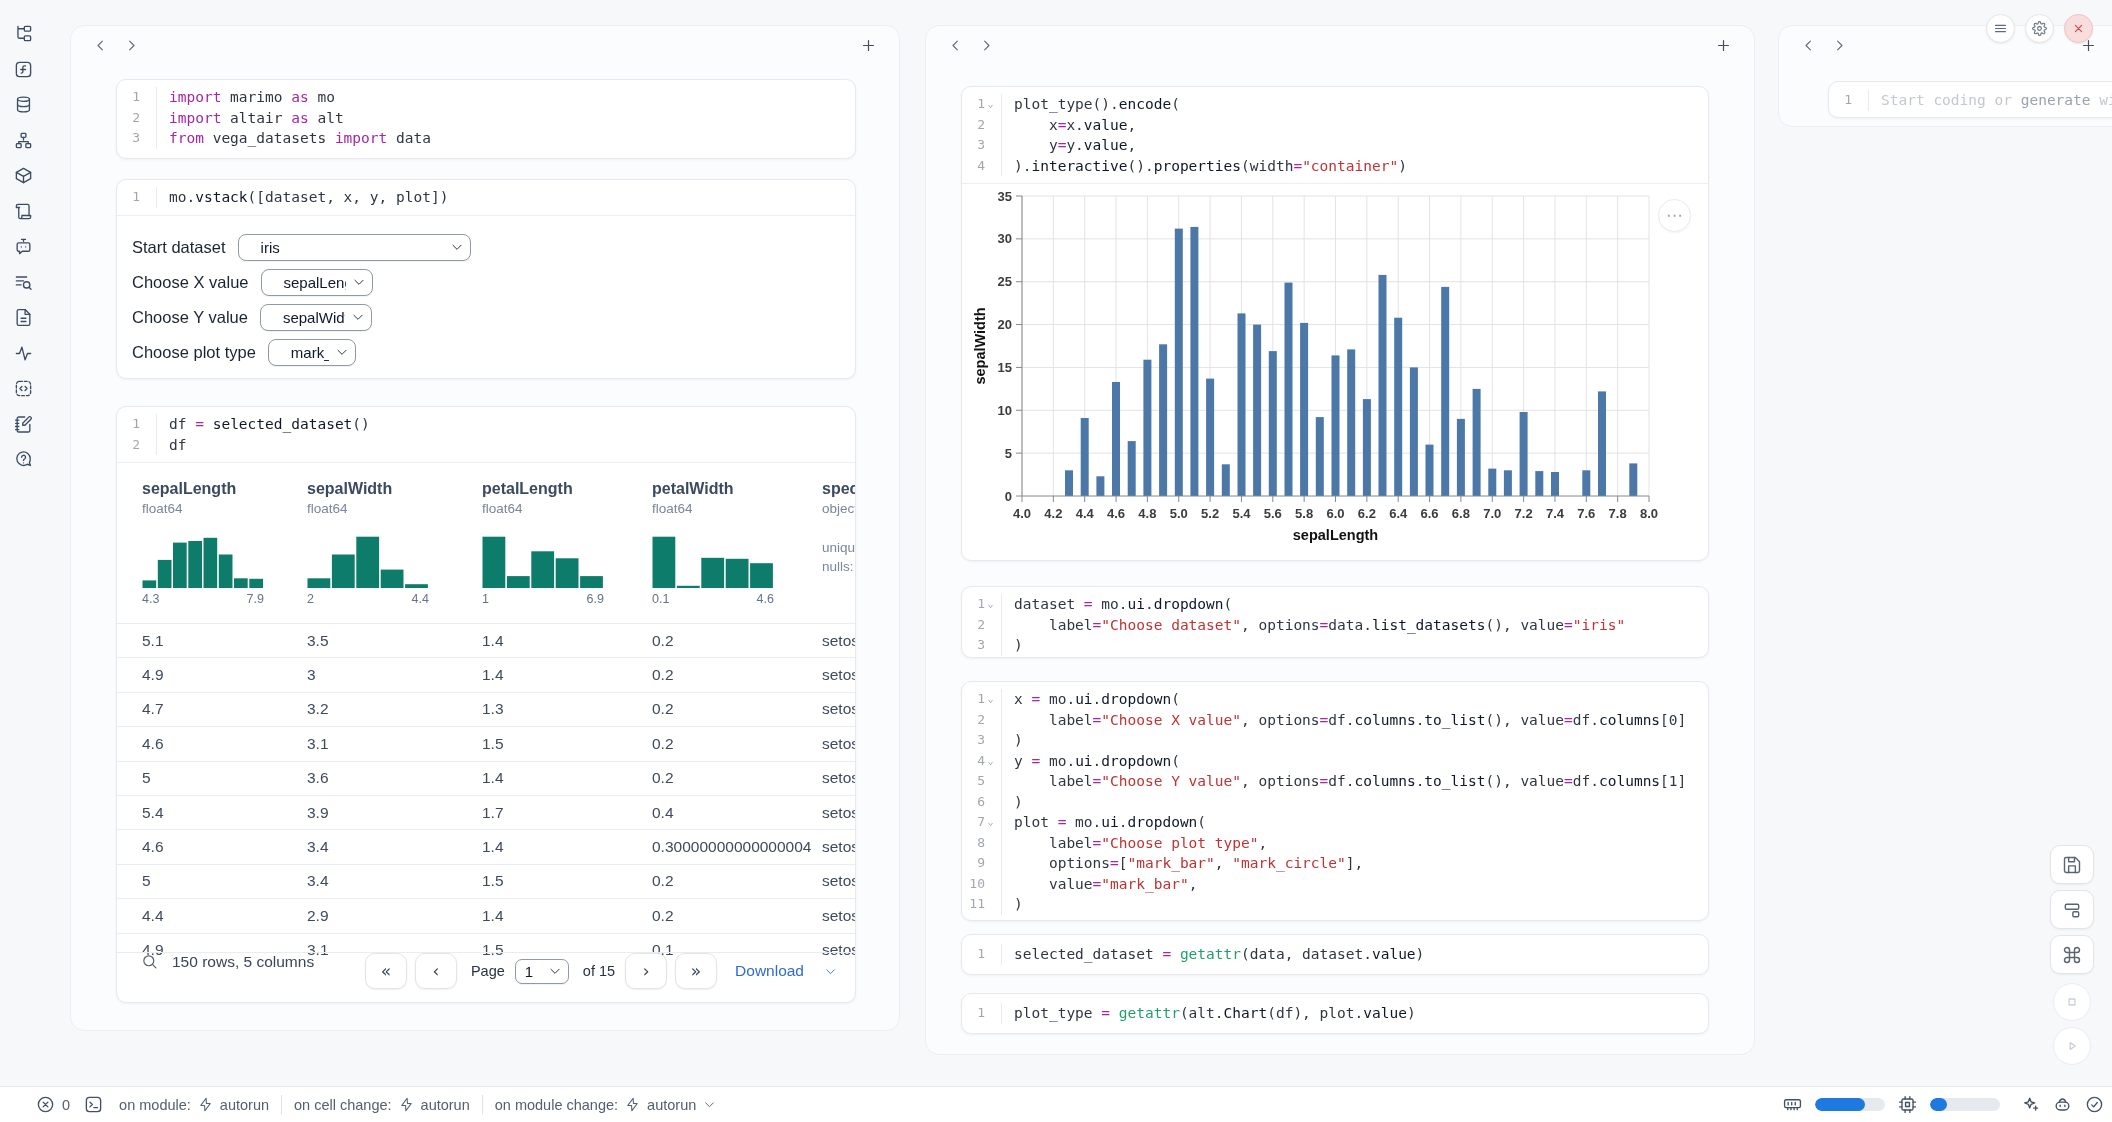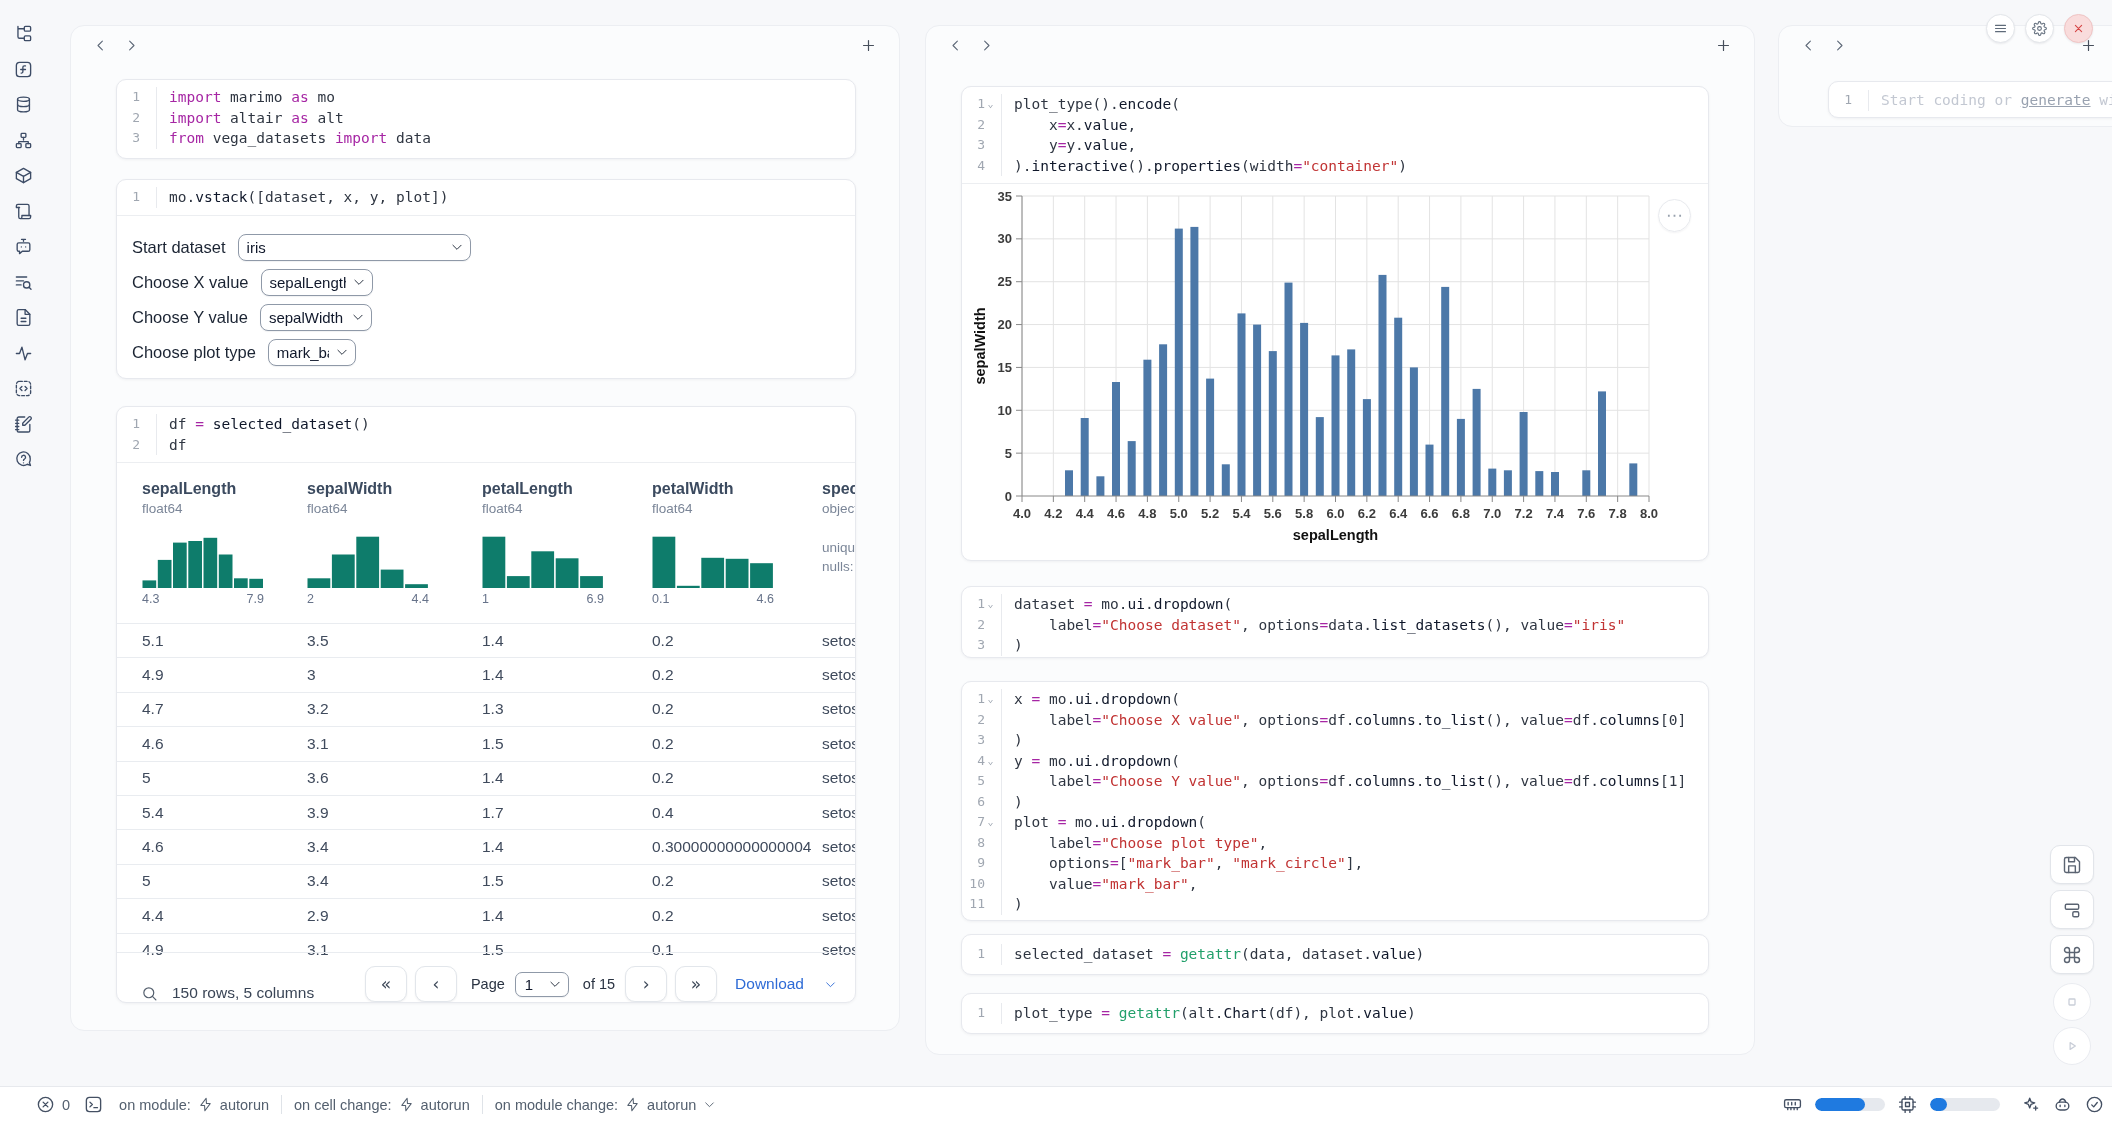--- a/index.html
+++ b/index.html
@@ -25,55 +25,55 @@
   .fd{width:11px;text-align:center;color:#99a2ae;font-size:10px;line-height:10px}
   .src{padding-left:12px;white-space:pre;color:#2f3642}
   .k{color:#a626a4}.o{color:#a626a4}.s{color:#c13333}.f{color:#0f172a}.d{color:#22a06b}
   .divider{border:none;border-top:1px solid #eceef1;margin:0}
   
   #controls{padding:14px 0 0 15px}
   .ctl{display:flex;align-items:center;height:35px;gap:12px}
   .clbl{font-size:16.5px;color:#1b2433}
   .sel{position:relative;display:inline-block}
   .sel select{appearance:none;-webkit-appearance:none;width:100%;border:1px solid #8f99a8;border-radius:8px;
-    background:#fff;font:15px "Liberation Sans",sans-serif;color:#10182b;padding:4px 26px 4px 8px;
+    background:#fff;font:15px "Liberation Sans",sans-serif;color:#10182b;padding:4px 26px 4px 22px;
     box-shadow:0 1px 1px rgba(20,30,50,.06)}
   .sch{position:absolute;right:7px;top:50%;transform:translateY(-50%);width:14px;height:14px;color:#2b3442;pointer-events:none}
   
   .tgrid{display:grid;grid-template-columns:165px 175px 170px 170px minmax(0,1fr);padding-left:25px}
   #thead{padding-top:16px;height:144px}
   .cname{font-size:16px;font-weight:700;color:#3b4a5f;line-height:20px}
   .ctype{font-size:13.5px;color:#7b8698;line-height:18px;margin-top:1px}
   .hist{margin-top:14px;height:56px}
   .mm{width:122px;display:flex;justify-content:space-between;font-size:12.5px;color:#67738a;margin-top:4px}
   .stats{margin-top:20px;font-size:13.5px;color:#7b8698;line-height:19px}
   #trows .trow{height:33.4px;align-items:center;border-top:1px solid #e9ecf0;font-size:15.5px;color:#3f4a5c;cursor:default}
   .td{overflow:hidden;white-space:nowrap}
   .tfoot{position:absolute;left:0;right:0;bottom:0;height:50px;border-top:1px solid #e9ecf0;
-    display:flex;align-items:flex-end;padding:0 18px 0 24px;box-sizing:border-box}
+    display:flex;align-items:flex-start;padding:0 18px 0 24px;box-sizing:border-box}
   .fsearch{width:17px;height:17px;color:#55606e;margin-right:14px;cursor:pointer}
   .fsum{font-size:15.5px;color:#3a4556}
   .fright{margin-left:auto;display:flex;align-items:center;gap:8px}
   .pbtn{width:40px;height:34px;border:1px solid #e2e6eb;border-radius:10px;background:#fff;
     box-shadow:0 1px 2px rgba(22,28,45,.07);color:#3f4a5a;font-size:17px;display:flex;align-items:center;
     justify-content:center;cursor:pointer;font-family:"DejaVu Sans",sans-serif}
   .plabel{font-size:14.5px;color:#2a3342;margin:0 2px 0 6px}
   .pagesel select{padding:3px 22px 3px 9px;border-radius:7px}
   .dl{color:#2e6bd6;font-size:15.5px;margin-left:10px;display:flex;align-items:center;gap:20px;cursor:pointer}
   .dl .ic{width:13px;height:13px}
   
   .chart-wrap{position:absolute;left:10px;top:95px}
   .tk{font:600 13px "Liberation Sans",sans-serif;fill:#3c3c3c}
   .ttl{font:700 14.5px "Liberation Sans",sans-serif;fill:#111}
   .chart-menu{position:absolute;right:17px;top:112px;width:31px;height:31px;border-radius:50%;
     border:1px solid #e8eaee;background:rgba(255,255,255,.9);color:#98a1ad;display:flex;align-items:center;
     justify-content:center;font-size:17px;cursor:pointer;box-shadow:0 1px 2px rgba(22,28,45,.05)}
   
   .ph-gray{color:#c3c8d2}
-  .ph-link{color:#99a2b0;text-decoration:underline}
+  .ph-link{color:#99a2b0;}
   #col3cell .src{color:#c3c8d2}
   
   .circ{position:absolute;width:27px;height:27px;border-radius:50%;background:#fff;border:1px solid #e3e6ea;
     box-shadow:0 1px 2px rgba(22,28,45,.08);display:flex;align-items:center;justify-content:center;
     color:#5f6b7a;cursor:pointer}
   .circ .ic{width:15px;height:15px}
   .circ.red{background:#f9dcdc;border-color:#f0c4c4;color:#d64545}
   
   .vbtn{position:absolute;left:2050px;width:42px;height:37px;border:1px solid #e2e5ea;border-radius:10px;
     background:#fff;box-shadow:0 1px 2px rgba(22,28,45,.06);display:flex;align-items:center;justify-content:center;

